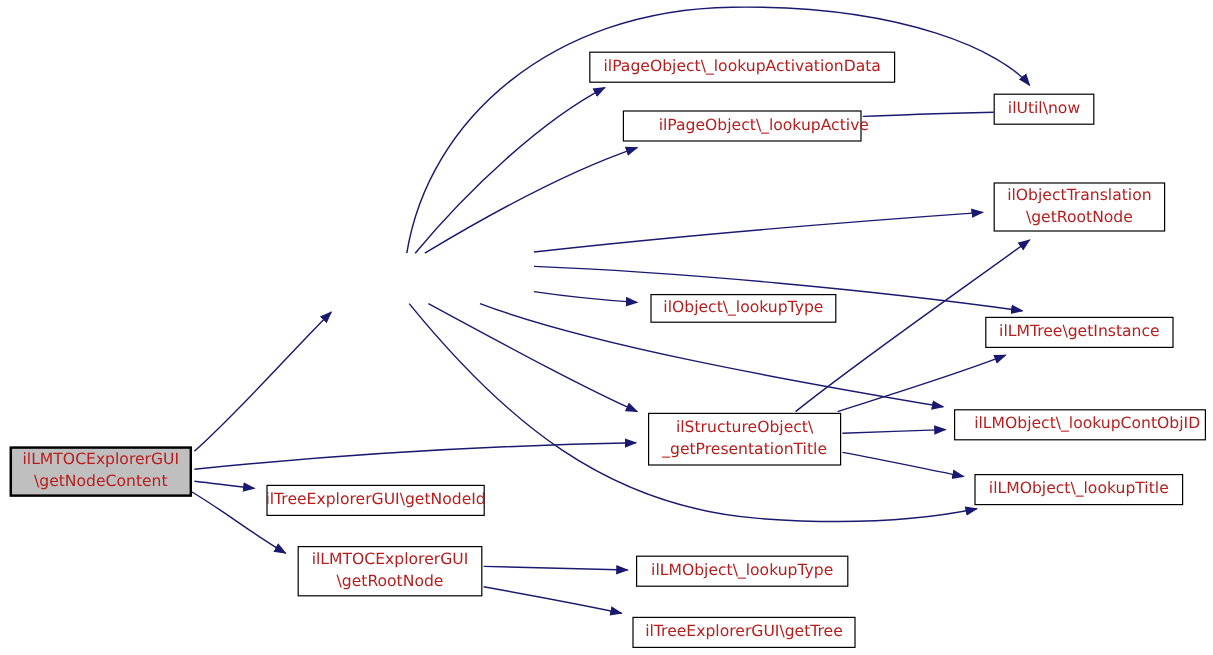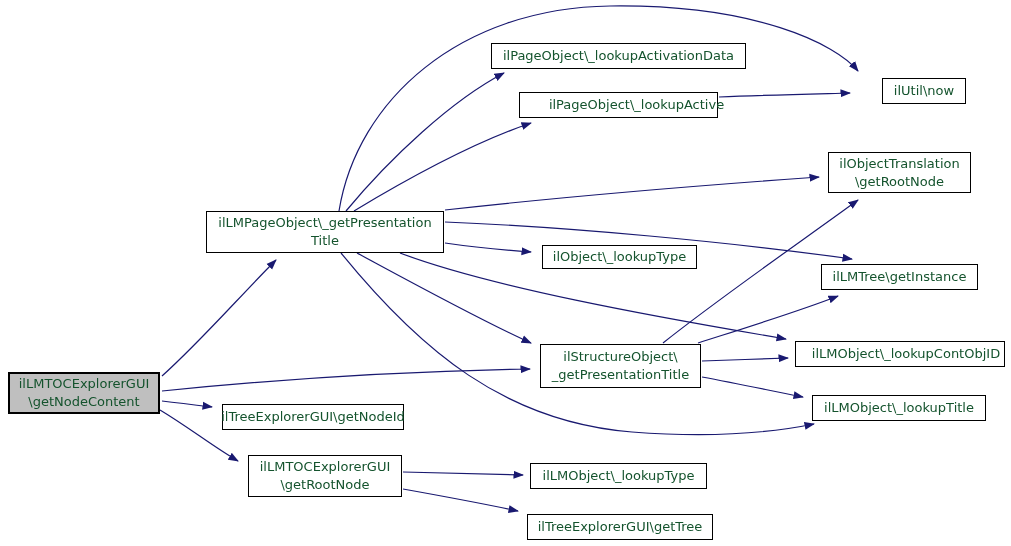--- a/index.html
+++ b/index.html
@@ -19,21 +19,21 @@
   #nodes-layer {
     position: absolute;
     left: 0; top: 0;
     width: 1011px; height: 546px;
   }
   .graph-node {
     position: absolute;
     box-sizing: border-box;
     background: #ffffff;
     border: 1px solid #000000;
-    color: #14532d;
+    color: #b91c1c;
     font-size: 13px;
     line-height: 1.38;
     display: flex;
     align-items: center;
     justify-content: center;
     text-align: center;
     white-space: pre-line;
     cursor: pointer;
   }
   .graph-node.highlighted {
@@ -75,25 +75,23 @@
         <path d="M 702,361 C 730,360 760,359 788,358" class="graph-edge" stroke="#191970" marker-end="url(#arrowhead)"></path>
         <path d="M 702,377 C 740,384 772,391 803,397" class="graph-edge" stroke="#191970" marker-end="url(#arrowhead)"></path>
         <path d="M 719,97 C 765,95 812,94 850,93" class="graph-edge" stroke="#191970" marker-end="url(#arrowhead)"></path>
         <path d="M 403,472 C 442,473 482,474 523,475" class="graph-edge" stroke="#191970" marker-end="url(#arrowhead)"></path>
         <path d="M 403,489 C 442,496 480,503 518,511" class="graph-edge" stroke="#191970" marker-end="url(#arrowhead)"></path>
       </g>
   </svg>
   <div id="nodes-layer">
       <div class="graph-node highlighted" style="left: 8px; top: 372px; width: 152px; height: 42px;">ilLMTOCExplorerGUI
 \getNodeContent</div>
-      <div class="graph-node" style="left: 206px; top: 211px; width: 238px; height: 42px;">ilLMPageObject\_getPresentation
-Title</div>
       <div class="graph-node" style="left: 491px; top: 43px; width: 255px; height: 26px;">ilPageObject\_lookupActivationData</div>
       <div class="graph-node" style="left: 519px; top: 92px; width: 199px; height: 26px; padding-left: 36px;">ilPageObject\_lookupActive</div>
-      <div class="graph-node" style="left: 882px; top: 78px; width: 84px; height: 26px;">ilUtil\now</div>
+      <div class="graph-node" style="left: 828px; top: 78px; width: 84px; height: 26px;">ilUtil\now</div>
       <div class="graph-node" style="left: 828px; top: 152px; width: 143px; height: 41px;">ilObjectTranslation
 \getRootNode</div>
       <div class="graph-node" style="left: 542px; top: 245px; width: 155px; height: 24px;">ilObject\_lookupType</div>
       <div class="graph-node" style="left: 821px; top: 264px; width: 157px; height: 26px;">ilLMTree\getInstance</div>
       <div class="graph-node" style="left: 540px; top: 344px; width: 161px; height: 44px;">ilStructureObject\
 _getPresentationTitle</div>
       <div class="graph-node" style="left: 795px; top: 341px; width: 210px; height: 26px; padding-left: 12px;">ilLMObject\_lookupContObjID</div>
       <div class="graph-node" style="left: 812px; top: 395px; width: 174px; height: 26px;">ilLMObject\_lookupTitle</div>
       <div class="graph-node" style="left: 222px; top: 404px; width: 182px; height: 26px;">ilTreeExplorerGUI\getNodeId</div>
       <div class="graph-node" style="left: 248px; top: 455px; width: 154px; height: 42px;">ilLMTOCExplorerGUI

